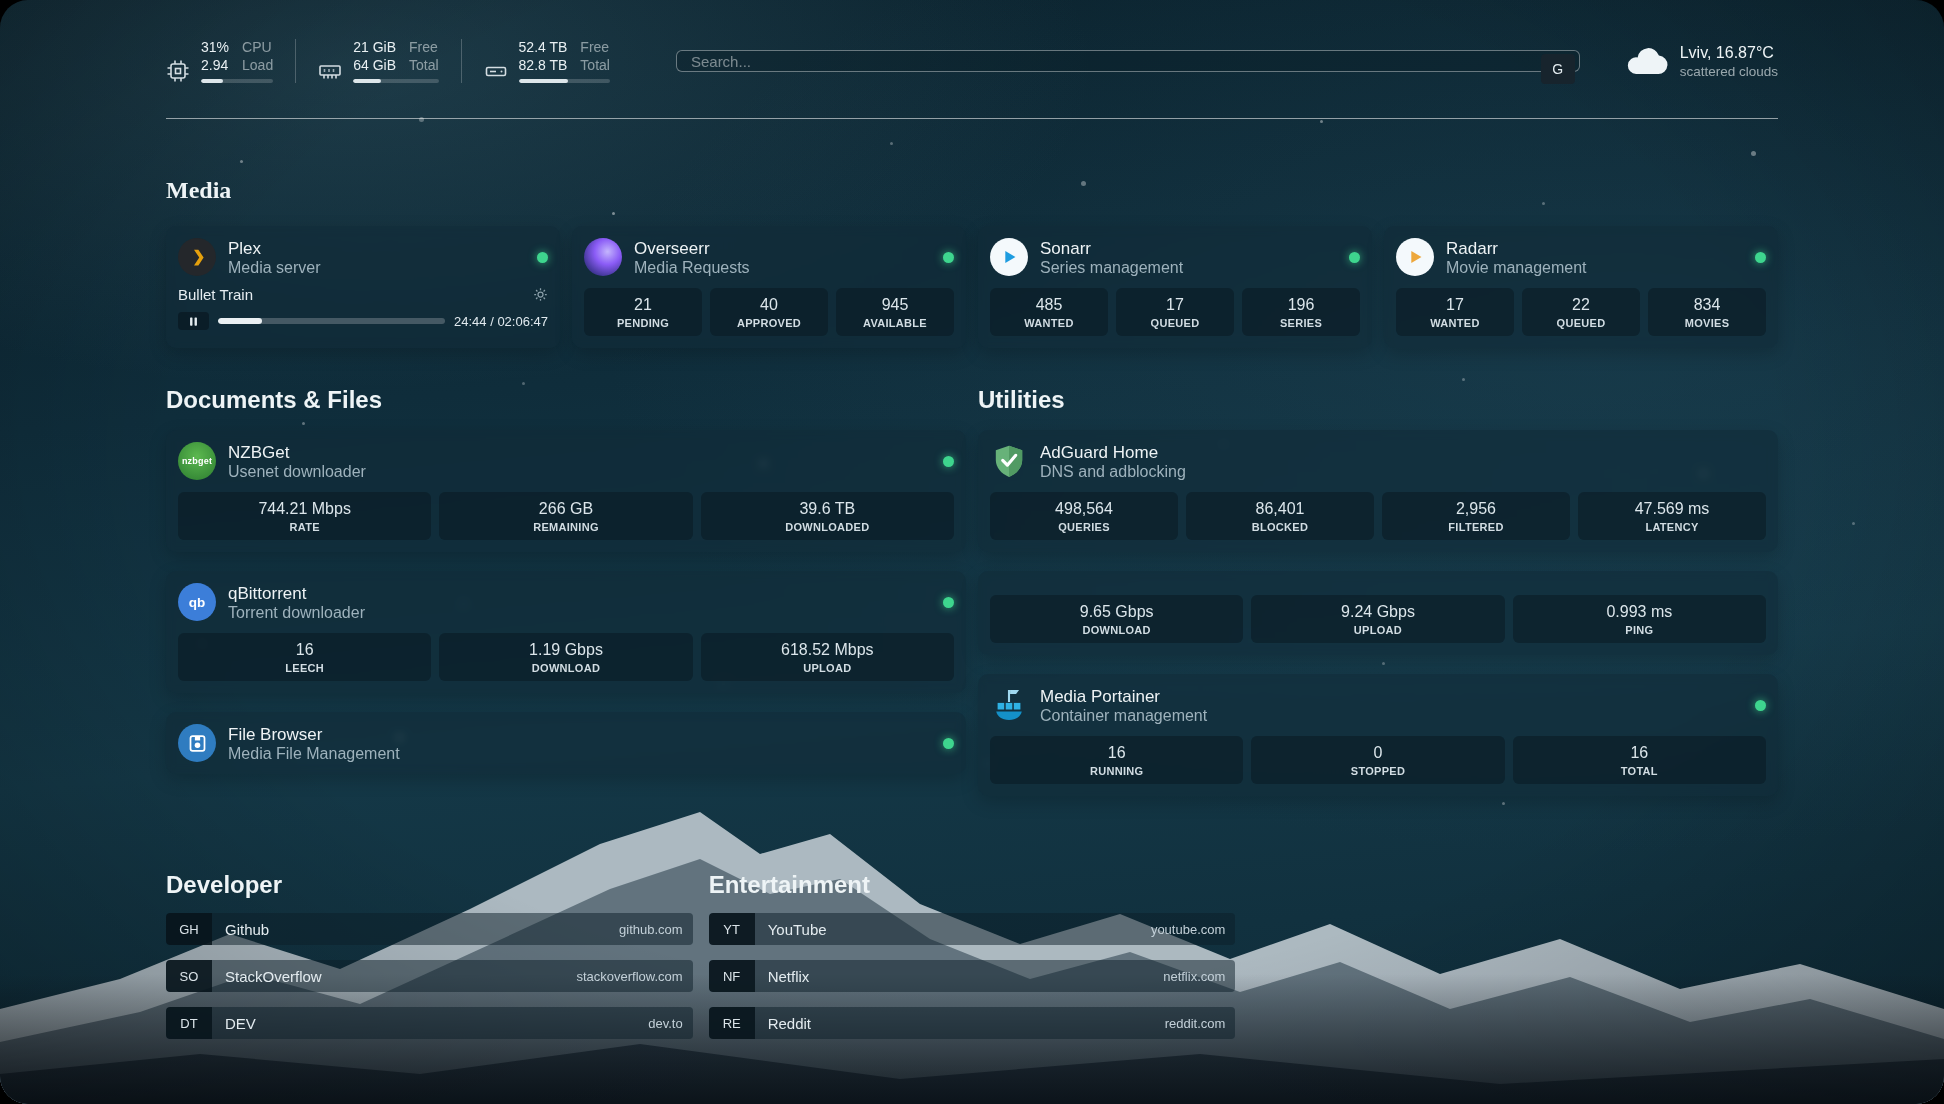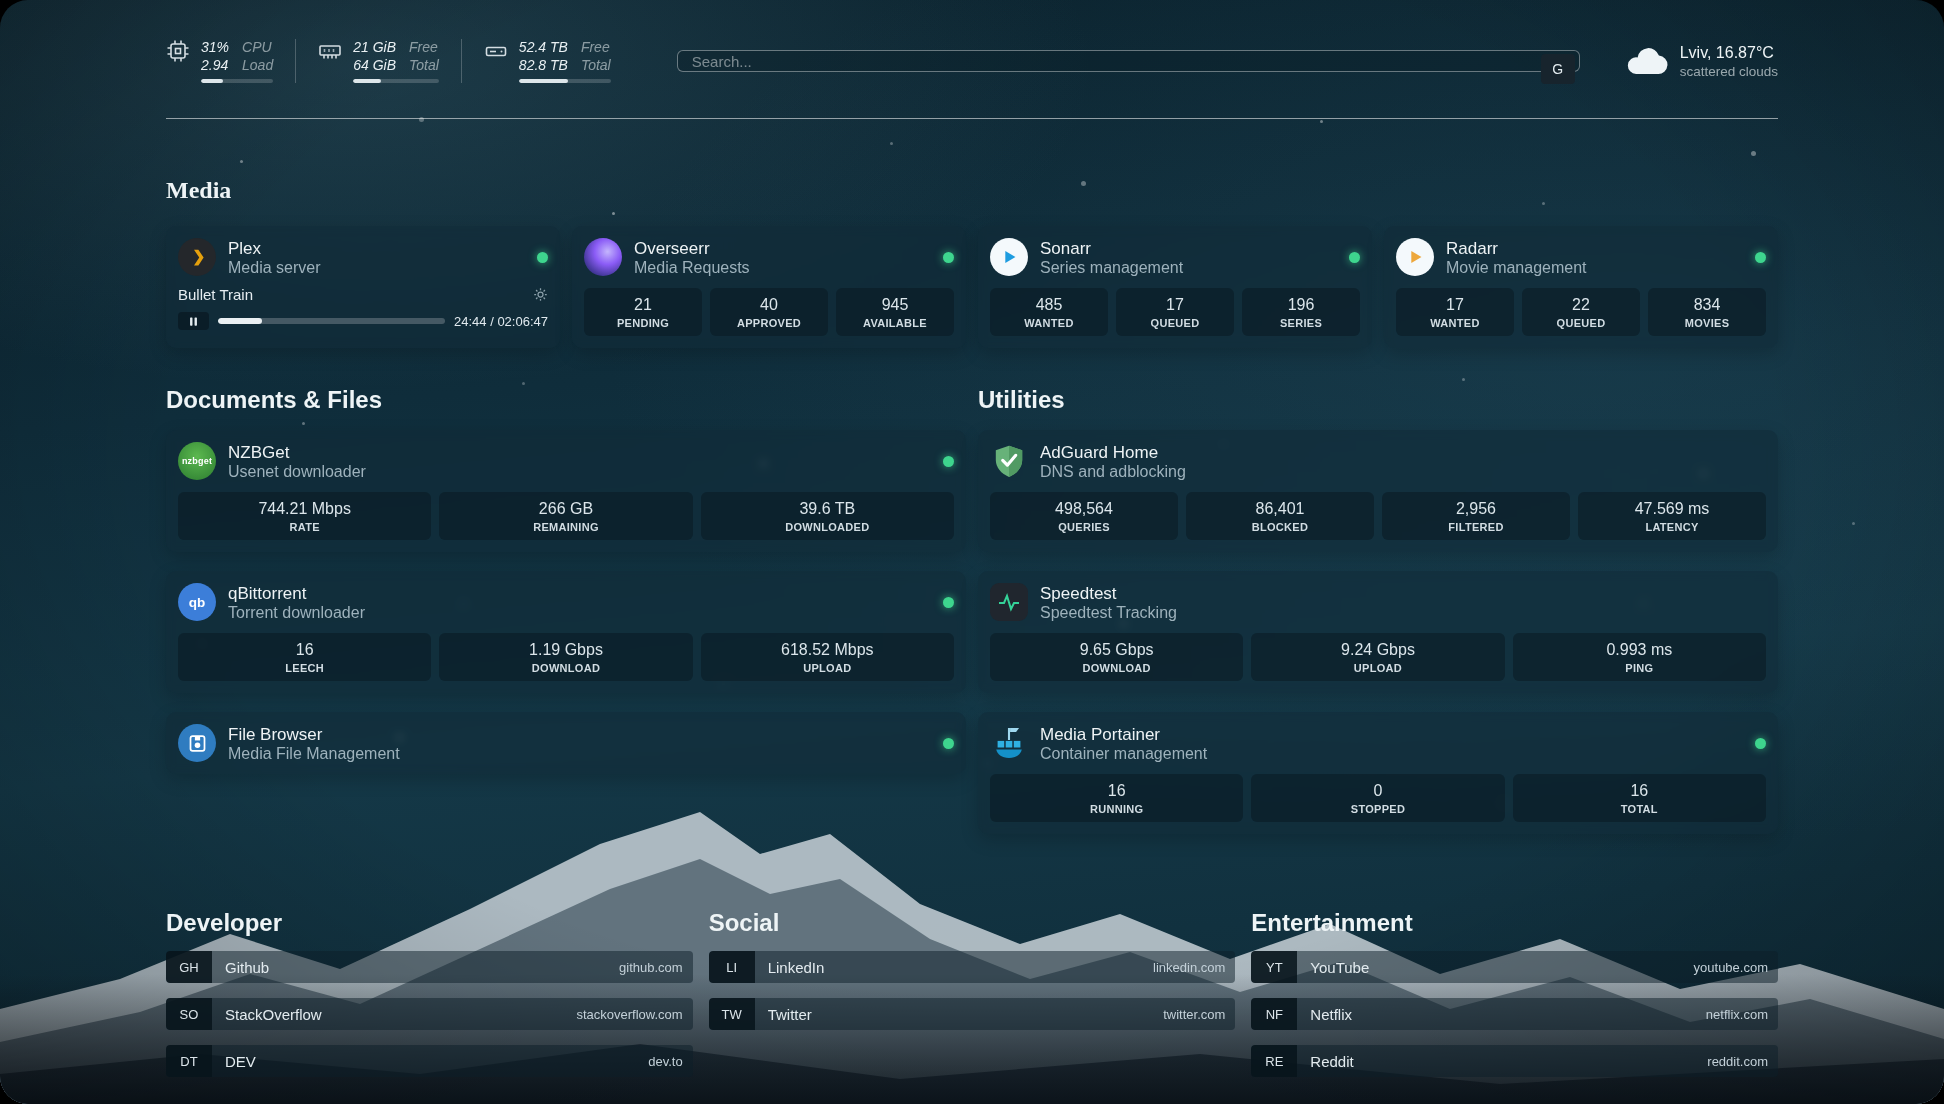--- a/index.html
+++ b/index.html
@@ -26,21 +26,21 @@
       462px 602px 0 0 rgba(255,255,255,.42), 722px 682px 0 0 rgba(255,255,255,.30),
       1122px 622px 0 1px rgba(255,255,255,.35),1382px 662px 0 0 rgba(255,255,255,.30),
       1642px 602px 0 0 rgba(255,255,255,.38),1852px 522px 0 0 rgba(255,255,255,.30),
       398px 736px 0 1px rgba(255,255,255,.45), 986px 762px 0 0 rgba(255,255,255,.40),
       1502px 802px 0 0 rgba(255,255,255,.35);}
   
   .content{position:relative;width:1612px;margin:0 auto;padding-top:34px;}
   
   .topbar{display:flex;align-items:center;height:54px;}
   .monitors{display:flex;align-items:center;}
-  .monitor{display:flex;align-items:flex-start;gap:11px;padding:0 22px 0 0;font-style:italic;}
+  .monitor{display:flex;align-items:flex-end;gap:11px;padding:0 22px 0 0;}
   .monitor + .monitor{border-left:1px solid rgba(255,255,255,.22);padding-left:22px;}
   .mon-icon{display:flex;color:#d4dde2;}
   .mon-grid{display:grid;grid-template-columns:max-content max-content;column-gap:13px;row-gap:1px;font-size:14px;line-height:17px;}
   .mon-grid .v{color:#e9f0f3;}
   .mon-grid .l{color:rgba(233,240,243,.55);}
   .mon-bar{margin-top:5px;height:4px;border-radius:2px;background:rgba(255,255,255,.18);overflow:hidden;}
   .mon-bar .fill{height:100%;background:#dde6ea;border-radius:2px;}
   .searchwrap{flex:1;position:relative;height:22px;margin:0 44px;}
   .searchwrap input{width:100%;height:100%;box-sizing:border-box;background:rgba(10,28,38,.35);
     border:1px solid rgba(255,255,255,.38);border-radius:6px;color:#e8eef2;padding:0 54px 0 14px;font-size:15px;outline:none;
@@ -429,31 +429,20 @@
                 <div class="stat-l">FILTERED</div>
               </div>
             <div class="stat">
               <div class="stat-v">47.569 ms</div>
                 <div class="stat-l">LATENCY</div>
               </div>
           </div>
         </div>
 
         <div class="card">
-          <div class="card-head">
-            <span class="svc-icon i-speedtest">
-              <svg viewBox="0 0 24 24" width="24" height="24">
-                  <polyline points="2,13 7,13 10,6 14,19 17,13 22,13" fill="none" stroke="#34d399" stroke-width="2"></polyline>
-                </svg>
-              </span>
-            <div class="svc-meta">
-              <div class="svc-name">Speedtest</div>
-              <div class="svc-desc">Speedtest Tracking</div>
-            </div>
-          </div>
           <div class="stats">
             <div class="stat">
               <div class="stat-v">9.65 Gbps</div>
                 <div class="stat-l">DOWNLOAD</div>
               </div>
             <div class="stat">
               <div class="stat-v">9.24 Gbps</div>
                 <div class="stat-l">UPLOAD</div>
               </div>
             <div class="stat">
@@ -512,33 +501,20 @@
           <span class="bm-name">StackOverflow</span>
           <span class="bm-url">stackoverflow.com</span>
         </div>
         <div class="bm-row">
           <span class="bm-abbr">DT</span>
           <span class="bm-name">DEV</span>
           <span class="bm-url">dev.to</span>
         </div>
       </div>
 
-      <div class="bm-col">
-        <h2 class="sec-title">Social</h2>
-        <div class="bm-row">
-          <span class="bm-abbr">LI</span>
-          <span class="bm-name">LinkedIn</span>
-          <span class="bm-url">linkedin.com</span>
-        </div>
-        <div class="bm-row">
-          <span class="bm-abbr">TW</span>
-          <span class="bm-name">Twitter</span>
-          <span class="bm-url">twitter.com</span>
-        </div>
-      </div>
 
       <div class="bm-col">
         <h2 class="sec-title">Entertainment</h2>
         <div class="bm-row">
           <span class="bm-abbr">YT</span>
           <span class="bm-name">YouTube</span>
           <span class="bm-url">youtube.com</span>
         </div>
         <div class="bm-row">
           <span class="bm-abbr">NF</span>

